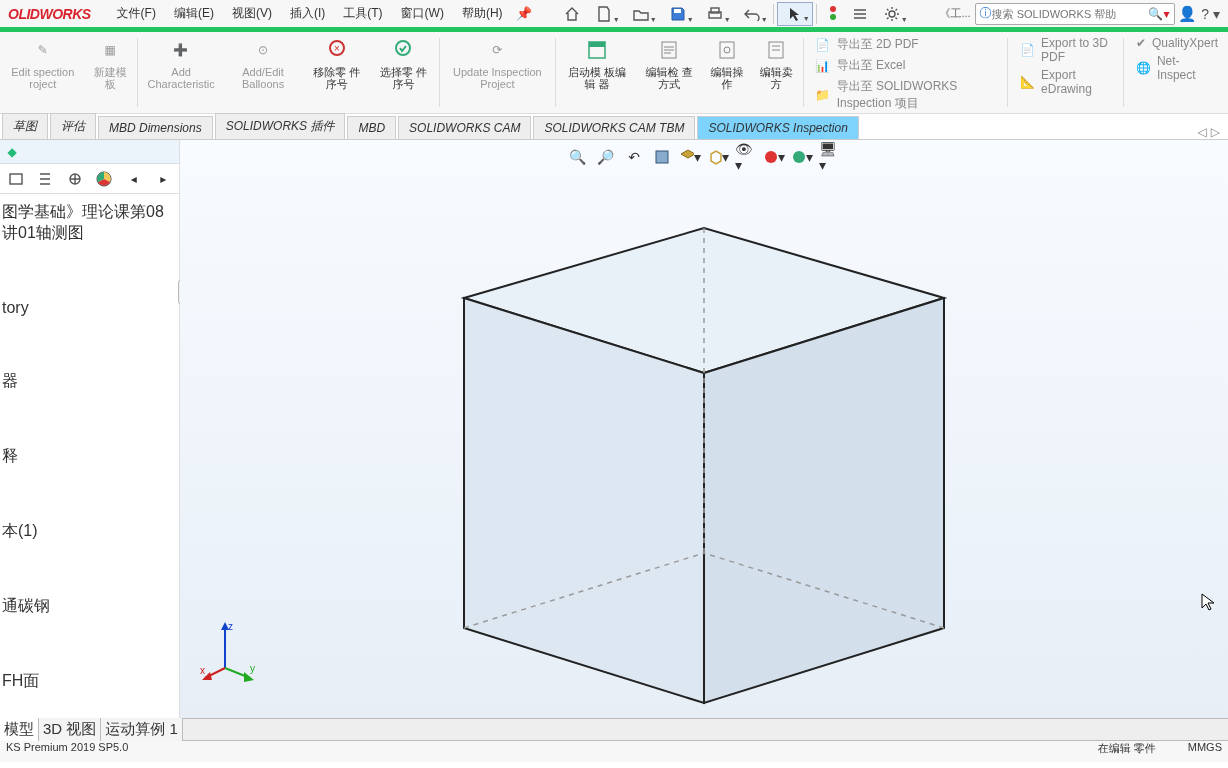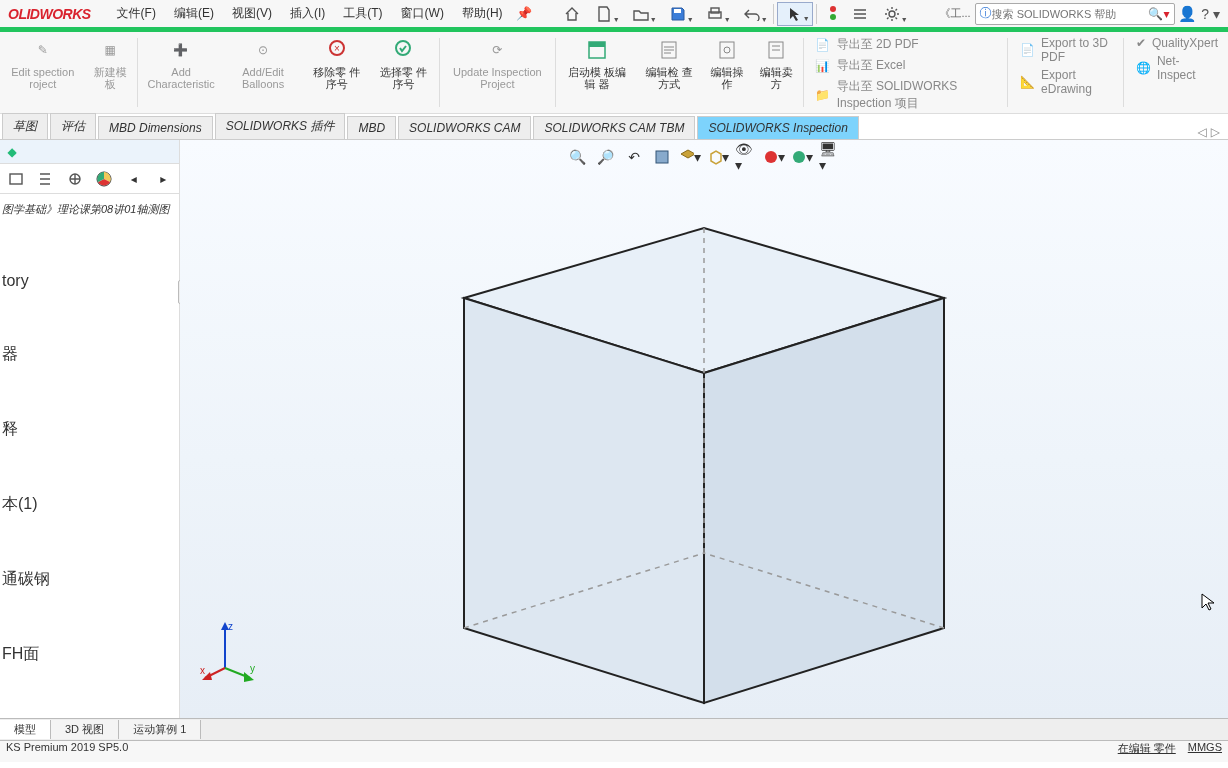--- a/index.html
+++ b/index.html
@@ -36,38 +36,38 @@
 .tab.active { background: #7dd3fc; border-top: 1px solid #ccc; }
 .tab-nav { margin-left: auto; display: flex; gap: 4px; padding-right: 8px; color: #888; }
 
 .workspace { display: flex; height: 578px; }
 .sidebar { width: 180px; background: #fff; border-right: 1px solid #ddd; display: flex; flex-direction: column; }
 .sidebar-toolbar { height: 24px; background: #ebf3fb; display: flex; align-items: center; border-bottom: 1px solid #ddd; }
 .sidebar-toolbar .mark { width: 24px; text-align: center; color: #2b7; }
 .sidebar-icons { height: 30px; display: flex; align-items: center; gap: 6px; padding: 0 4px; border-bottom: 1px solid #ddd; }
 .sidebar-icons .btn { width: 24px; height: 24px; display: flex; align-items: center; justify-content: center; cursor: pointer; }
 .tree { flex: 1; overflow: auto; padding: 4px 0; }
-.tree-title { font-size: 11px; padding: 4px 2px; font-style: italic; }
+.tree-title { font-size: 16px; padding: 4px 2px; }
 .tree-item { font-size: 16px; padding: 3px 2px; cursor: pointer; margin-top: 48px; }
 .tree-item.sel { background: #cbe3fa; color: #1a5aa8; }
 
 .viewport { flex: 1; position: relative; background: linear-gradient(180deg, #f8fbff 0%, #eef4fa 55%, #e7eef6 100%); }
 .heads-up { position: absolute; top: 6px; left: 50%; transform: translateX(-50%); display: flex; gap: 6px; align-items: center; }
 .heads-up .hbtn { width: 22px; height: 22px; display: flex; align-items: center; justify-content: center; cursor: pointer; font-size:14px; }
 .triad { position: absolute; left: 20px; bottom: 30px; }
 .cube { position: absolute; left: 50%; top: 55%; transform: translate(-50%, -50%); }
 
 .panel-handle { position: absolute; left: 178px; top: 280px; width: 12px; height: 24px; background: #eee; border: 1px solid #bbb; border-radius: 2px; cursor: pointer; }
 
 .bottom-tabs { height: 22px; display: flex; align-items: center; border-top: 1px solid #bbb; background: #eee; }
-.bottom-tabs .btab { padding: 2px 14px; border-right: 1px solid #bbb; font-size: 11px; cursor: pointer; background: #f4f4f4; }
+.bottom-tabs .btab { padding: 2px 4px; border-right: 1px solid #bbb; font-size: 15px; cursor: pointer; background: #f4f4f4; }
 .bottom-tabs .btab.active { background: #fff; }
 
 .statusbar { height: 22px; display: flex; align-items: flex-start; border-top: 1px solid #bbb; background: #f7f7f7; font-size: 11px; padding: 0 6px; }
-.statusbar .right { margin-left: auto; display: flex; gap: 12px; text-decoration: underline; }
+.statusbar .right { margin-left: auto; display: flex; gap: 32px; }
 
 .cursor { position: absolute; left: 1020px; top: 452px; pointer-events: none; }
 
 
 .ic { stroke:#555; stroke-width:1.4; fill:none; }
 </style>
 </head>
 <body>
 
 <div class="titlebar">

